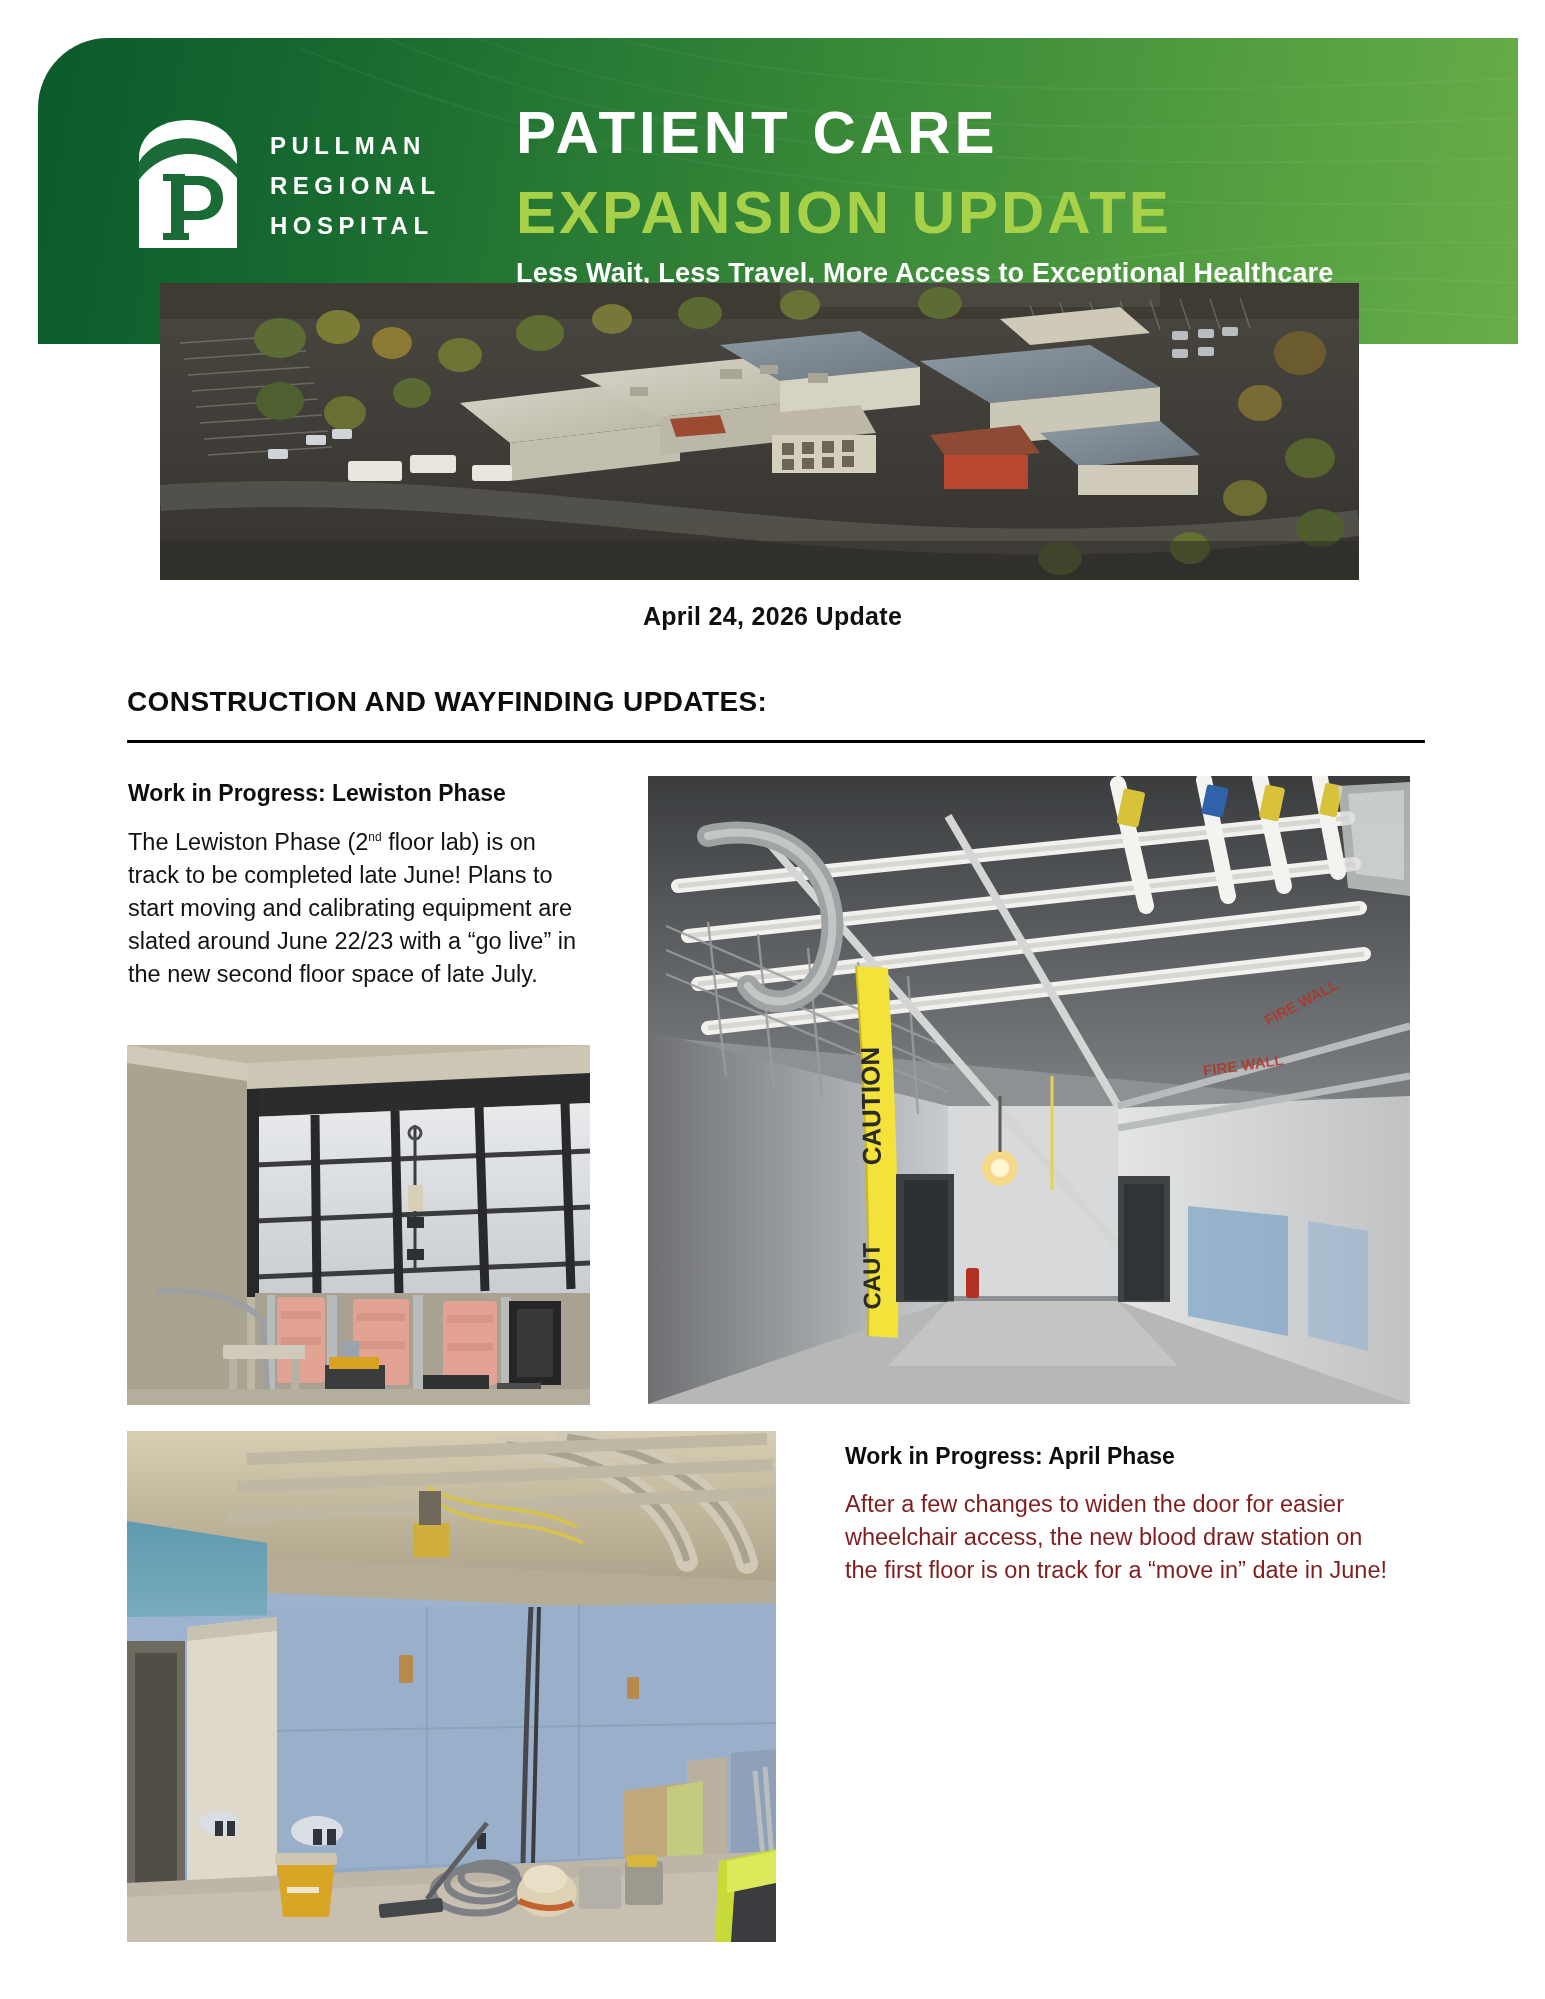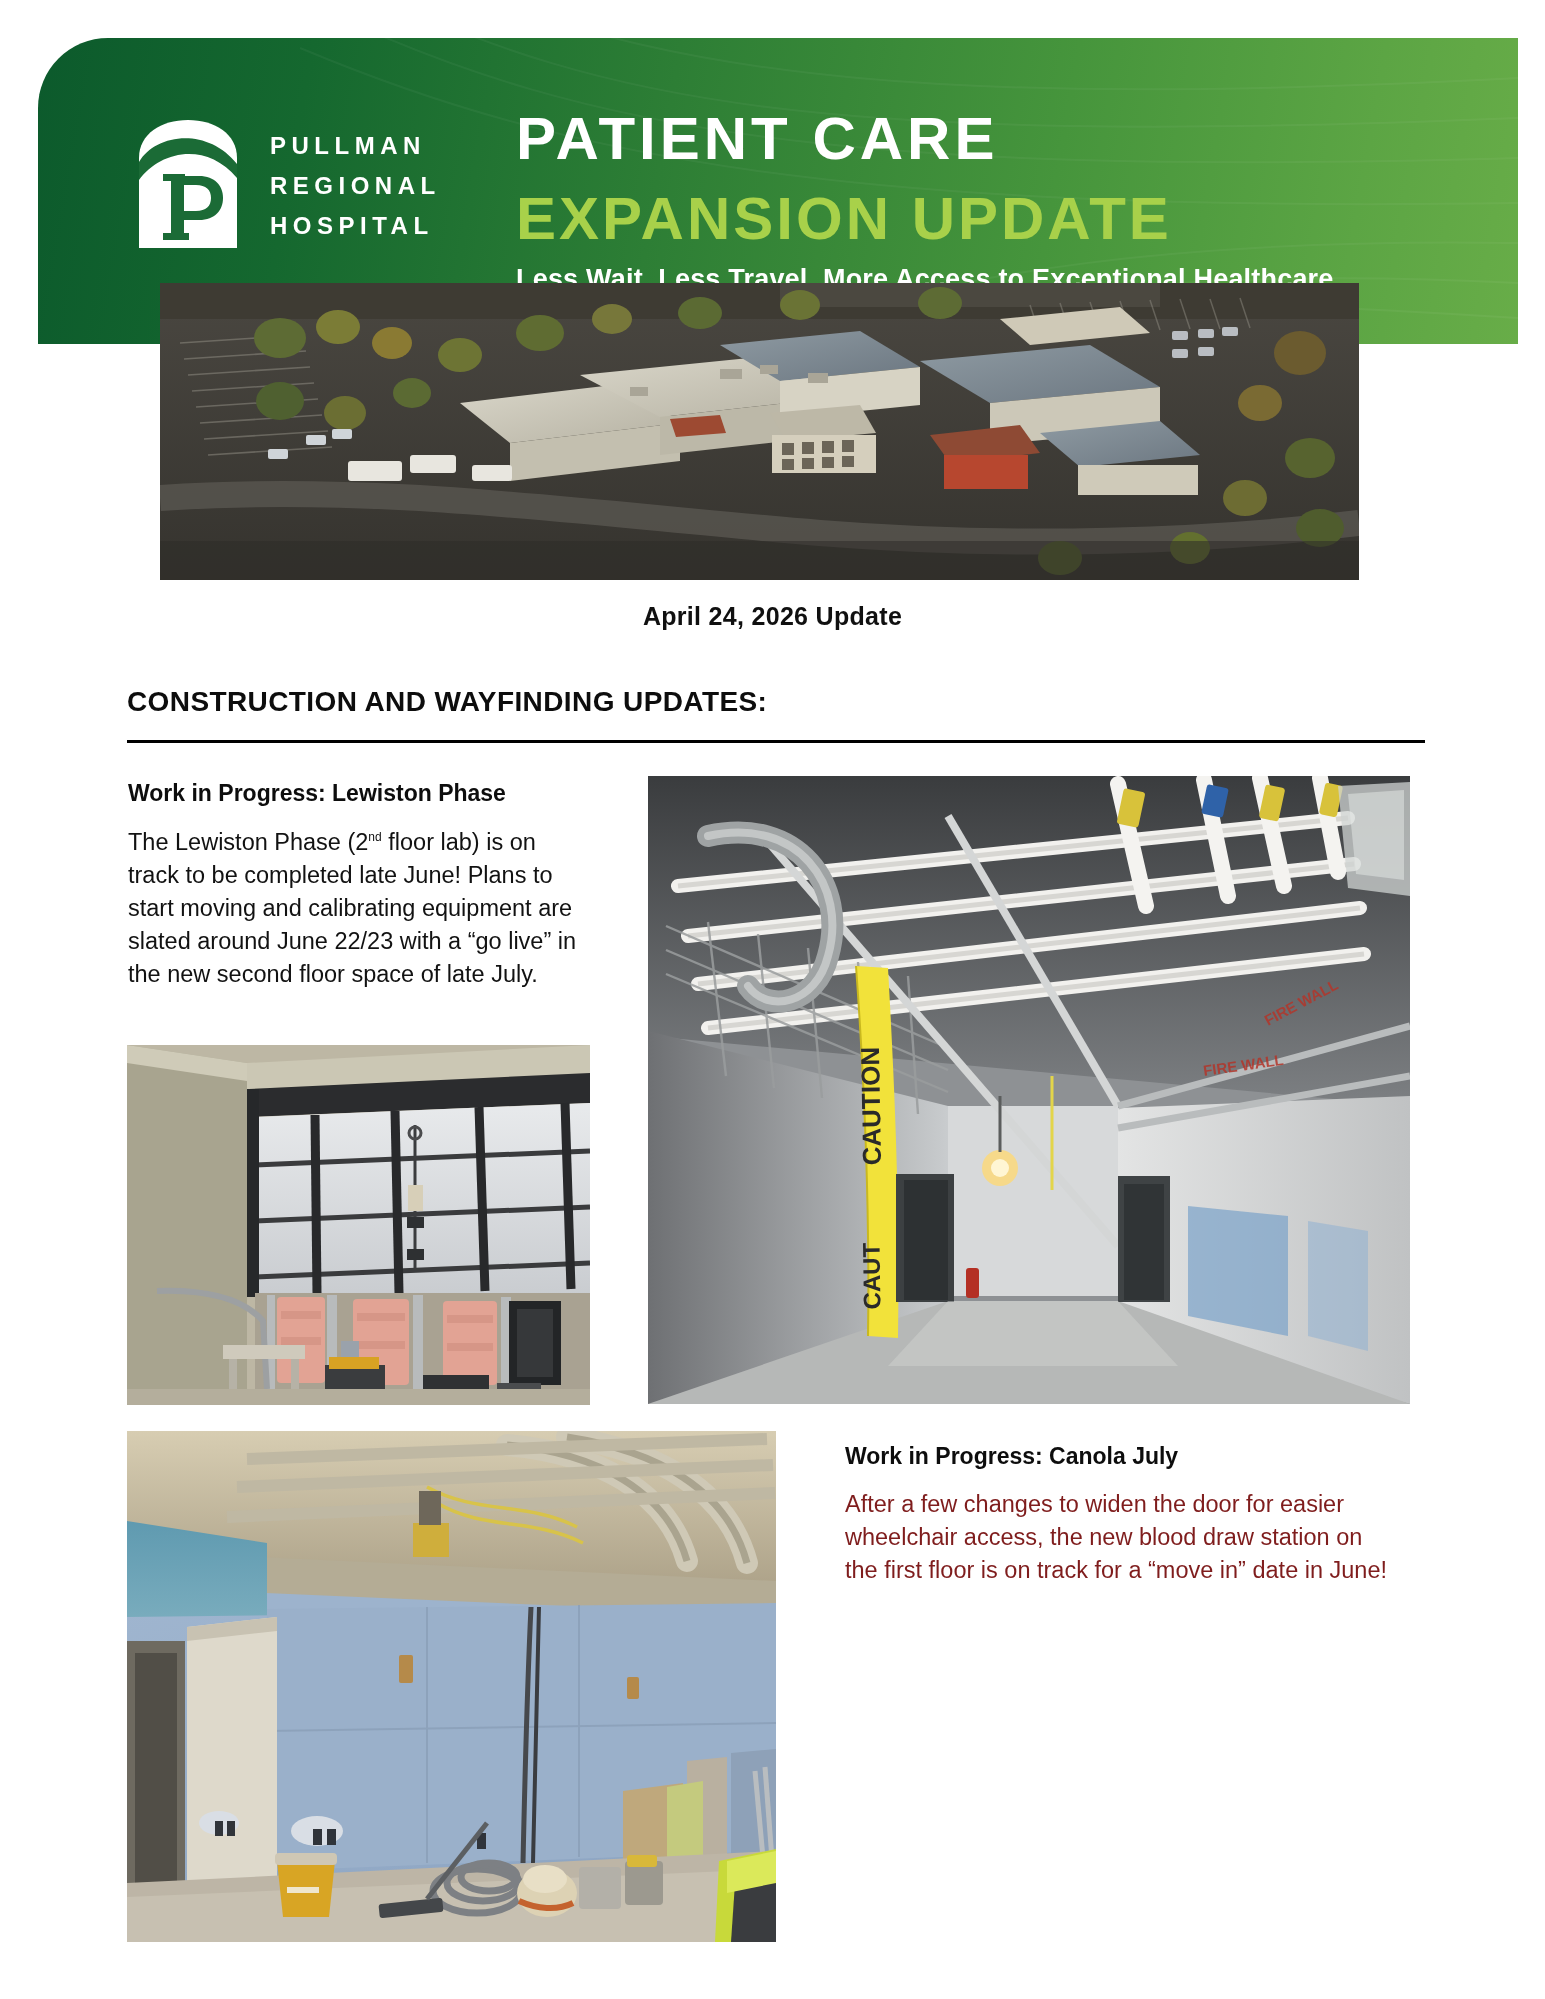--- a/index.html
+++ b/index.html
@@ -60,21 +60,21 @@
     font-weight: bold;
     font-size: 24px;
     letter-spacing: 5.5px;
     line-height: 40px;
     text-align: left;
   }
 
   .title-block {
     position: absolute;
     left: 478px;
-    top: 68px;
+    top: 62px;
     width: 960px;
   }
   .title-1 {
     color: #ffffff;
     font-weight: bold;
     font-size: 60px;
     letter-spacing: 4px;
     line-height: 66px;
     white-space: nowrap;
   }
@@ -592,21 +592,21 @@
 
       <rect x="198" y="320" width="60" height="40" fill="#3a3c3e"></rect>
       <rect x="202" y="312" width="50" height="12" fill="#d8a223"></rect>
       <rect x="296" y="330" width="66" height="30" fill="#2f3133"></rect>
       <rect x="370" y="338" width="44" height="22" fill="#4a4c4e"></rect>
 
       <rect x="0" y="344" width="463" height="16" fill="#b4ae9c"></rect>
     </svg>
   </div>
 
-  <div class="canola-title">Work in Progress: Canola July</div>
+  <div class="canola-title">Work in Progress: April Phase</div>
   <div class="canola-body">After a few changes to widen the door for easier wheelchair access, the new blood draw station on the first floor is on track for a “move in” date in June!</div>
 
   <div class="photo photo-blueroom">
     <svg viewBox="0 0 649 511" preserveAspectRatio="none">
       <defs>
         <linearGradient id="blueW" x1="0" y1="0" x2="1" y2="1">
           <stop offset="0" stop-color="#9fb5cf"></stop>
             <stop offset="1" stop-color="#8ba3c1"></stop>
         </linearGradient>
         <linearGradient id="tealW" x1="0" y1="0" x2="0" y2="1">

